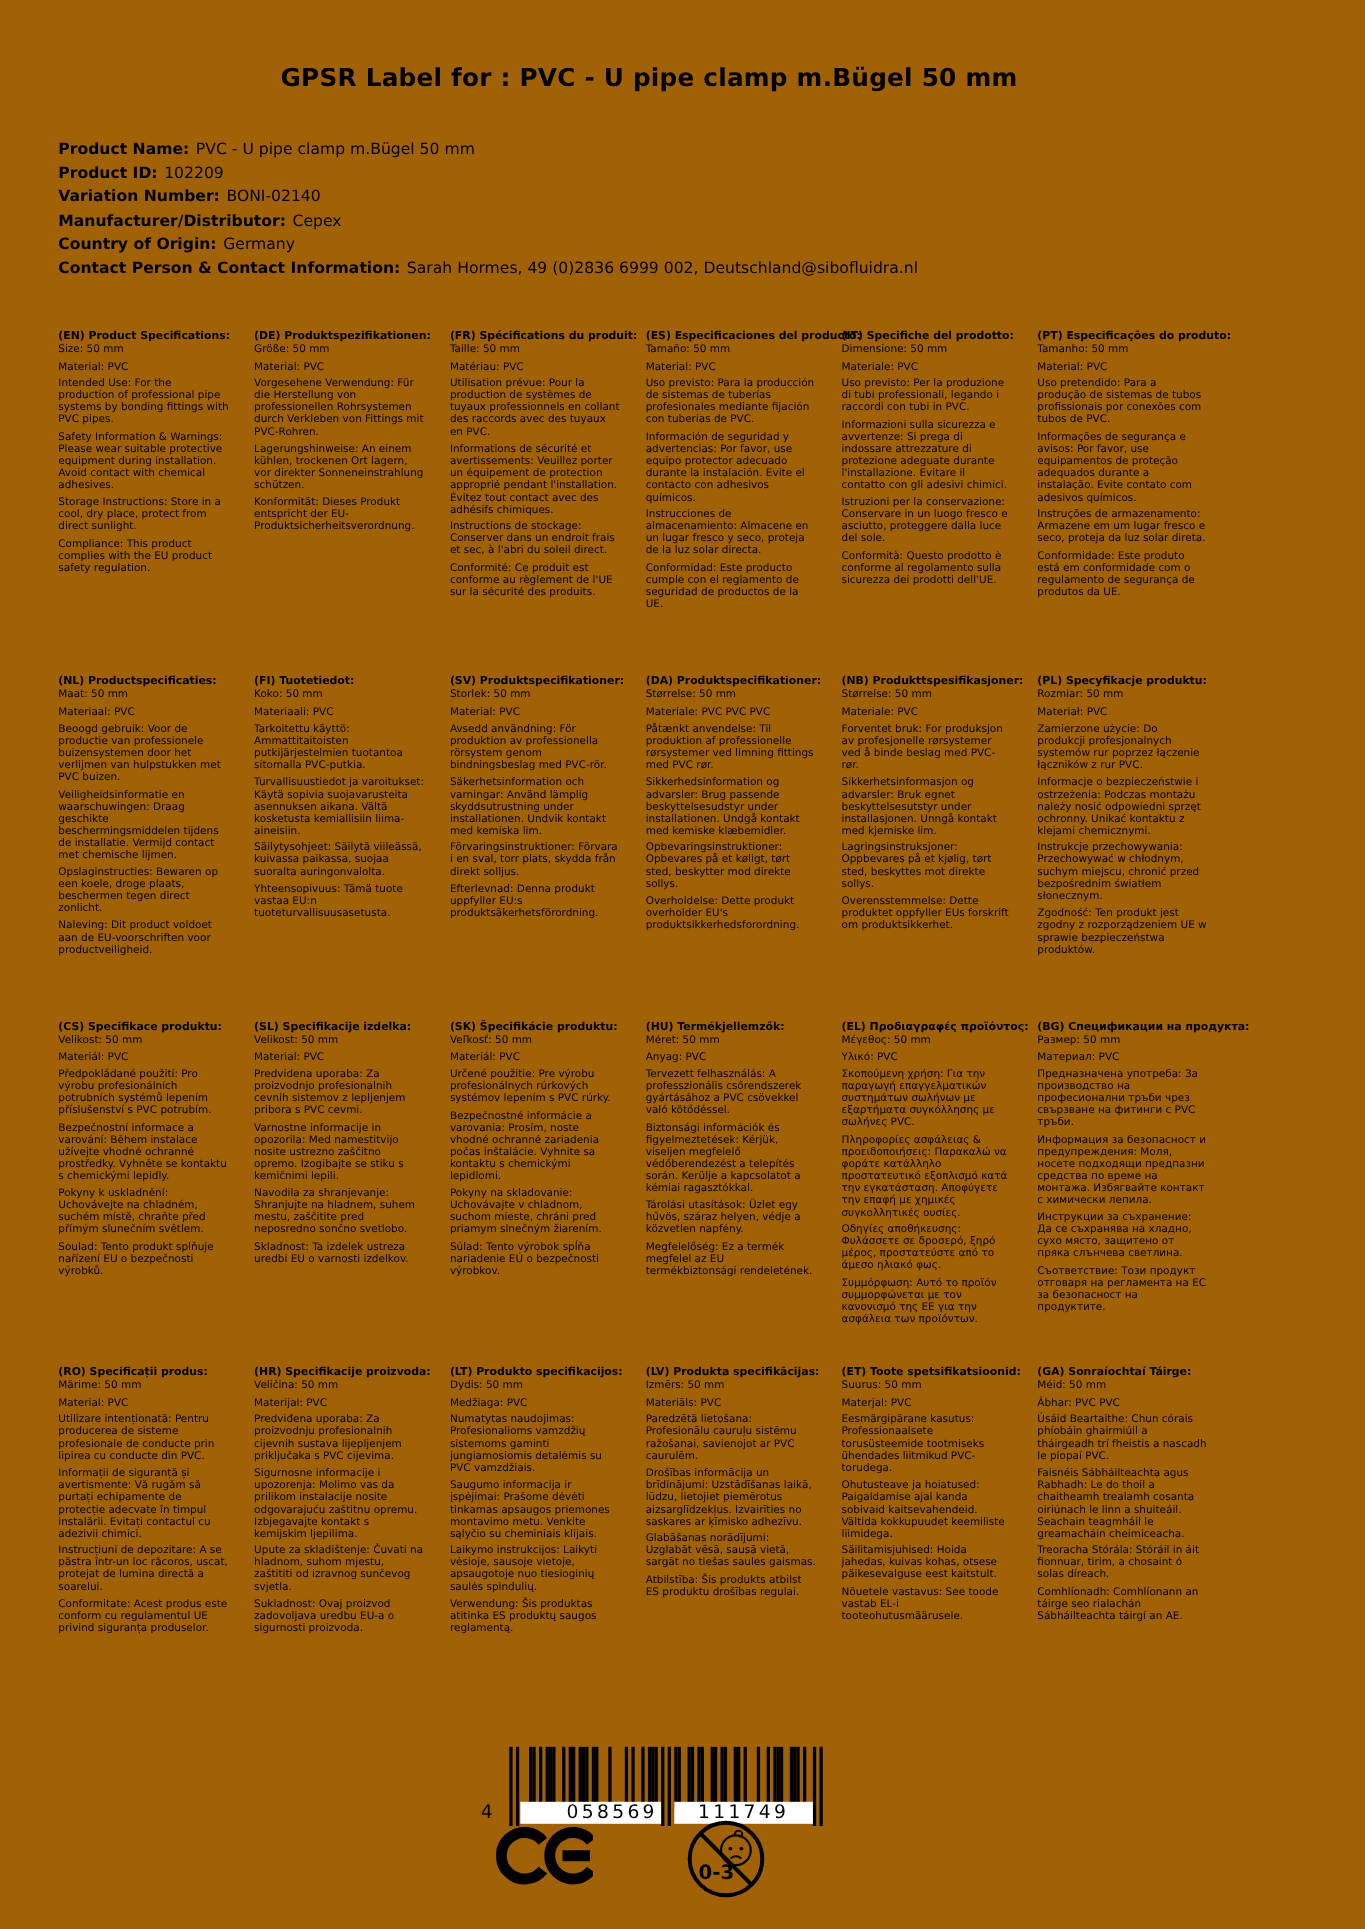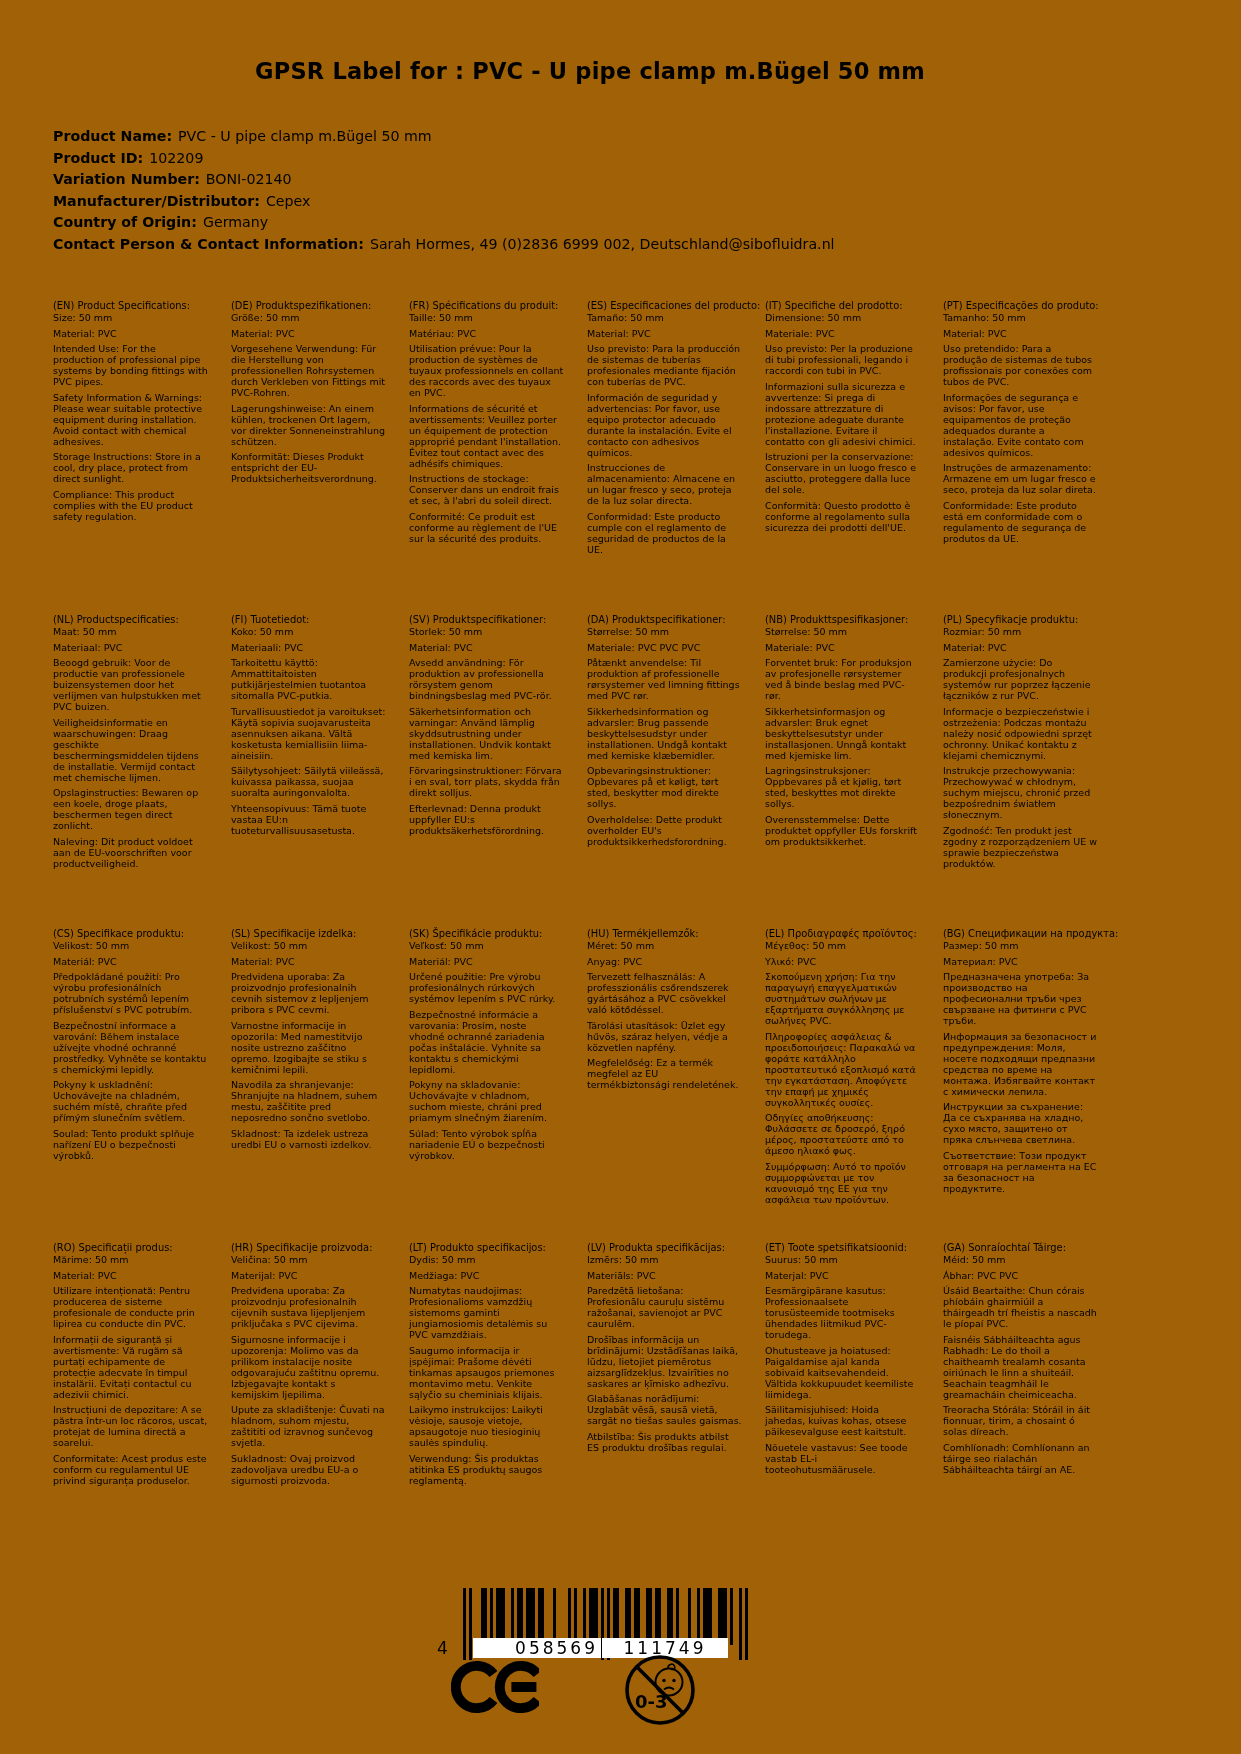--- a/index.html
+++ b/index.html
@@ -14,37 +14,37 @@
   .info{position:absolute;left:53px;top:126px;font-size:14.2px;line-height:21.5px;}
   .info-field b{font-weight:bold;}
   .info-field span{margin-left:6px;}
   .grid{
     position:absolute;left:53px;top:300px;width:1075px;
     display:grid;grid-template-columns:repeat(6,155px);column-gap:23px;
     grid-template-rows:repeat(4,314px);
   }
   .spec-block{align-self:start;}
   .spec-block h3{
-    font-size:9.9px;font-weight:normal;margin:0 0 1px 0;white-space:nowrap;
+    font-size:9.9px;font-weight:bold;margin:0 0 1px 0;white-space:nowrap;
   }
   .spec-block p{
     font-size:9.5px;line-height:11px;margin:0 0 4.5px 0;
   }
   
   .barcode{position:absolute;left:463px;top:1588px;width:285px;height:74px;}
   .bars{position:absolute;left:0;top:0;width:285px;height:72px;font-size:0;white-space:nowrap;}
   .bars i{display:inline-block;width:3px;vertical-align:top;}
   .bars i.b{background:#000;}
   .bc-digit{
     position:absolute;top:50px;font-size:17px;line-height:20px;background:#fff;
     padding:0 3px;letter-spacing:3px;
   }
   .bc-first{position:absolute;left:-26px;top:50px;font-size:17px;line-height:20px;}
   .bc-g1{left:10px;width:122px;text-align:right;}
-  .bc-g2{left:139px;width:120px;text-align:center;}
+  .bc-g2{left:150px;width:120px;text-align:center;}
   .ce{position:absolute;left:451px;top:1658px;}
   .age{position:absolute;left:623px;top:1652px;}
 </style>
 </head>
 <body>
 
 <div class="page">
 
   <h1 class="title">GPSR Label for : PVC - U pipe clamp m.Bügel 50 mm</h1>
 
@@ -190,20 +190,21 @@
         <p>Určené použitie: Pre výrobu profesionálnych rúrkových systémov lepením s PVC rúrky.</p>
         <p>Bezpečnostné informácie a varovania: Prosím, noste vhodné ochranné zariadenia počas inštalácie. Vyhnite sa kontaktu s chemickými lepidlomi.</p>
         <p>Pokyny na skladovanie: Uchovávajte v chladnom, suchom mieste, chráni pred priamym slnečným žiarením.</p>
         <p>Súlad: Tento výrobok spĺňa nariadenie EÚ o bezpečnosti výrobkov.</p>
       </article>
       <article class="spec-block">
         <h3>(HU) Termékjellemzők:</h3>
         <p>Méret: 50 mm</p>
         <p>Anyag: PVC</p>
         <p>Tervezett felhasználás: A professzionális csőrendszerek gyártásához a PVC csövekkel való kötődéssel.</p>
+        <p>Biztonsági információk és figyelmeztetések: Kérjük, viseljen megfelelő védőberendezést a telepítés során. Kerülje a kapcsolatot a kémiai ragasztókkal.</p>
         <p>Tárolási utasítások: Üzlet egy hűvös, száraz helyen, védje a közvetlen napfény.</p>
         <p>Megfelelőség: Ez a termék megfelel az EU termékbiztonsági rendeletének.</p>
       </article>
       <article class="spec-block">
         <h3>(EL) Προδιαγραφές προϊόντος:</h3>
         <p>Μέγεθος: 50 mm</p>
         <p>Υλικό: PVC</p>
         <p>Σκοπούμενη χρήση: Για την παραγωγή επαγγελματικών συστημάτων σωλήνων με εξαρτήματα συγκόλλησης με σωλήνες PVC.</p>
         <p>Πληροφορίες ασφάλειας &amp; προειδοποιήσεις: Παρακαλώ να φοράτε κατάλληλο προστατευτικό εξοπλισμό κατά την εγκατάσταση. Αποφύγετε την επαφή με χημικές συγκολλητικές ουσίες.</p>
         <p>Οδηγίες αποθήκευσης: Φυλάσσετε σε δροσερό, ξηρό μέρος, προστατεύστε από το άμεσο ηλιακό φως.</p>

